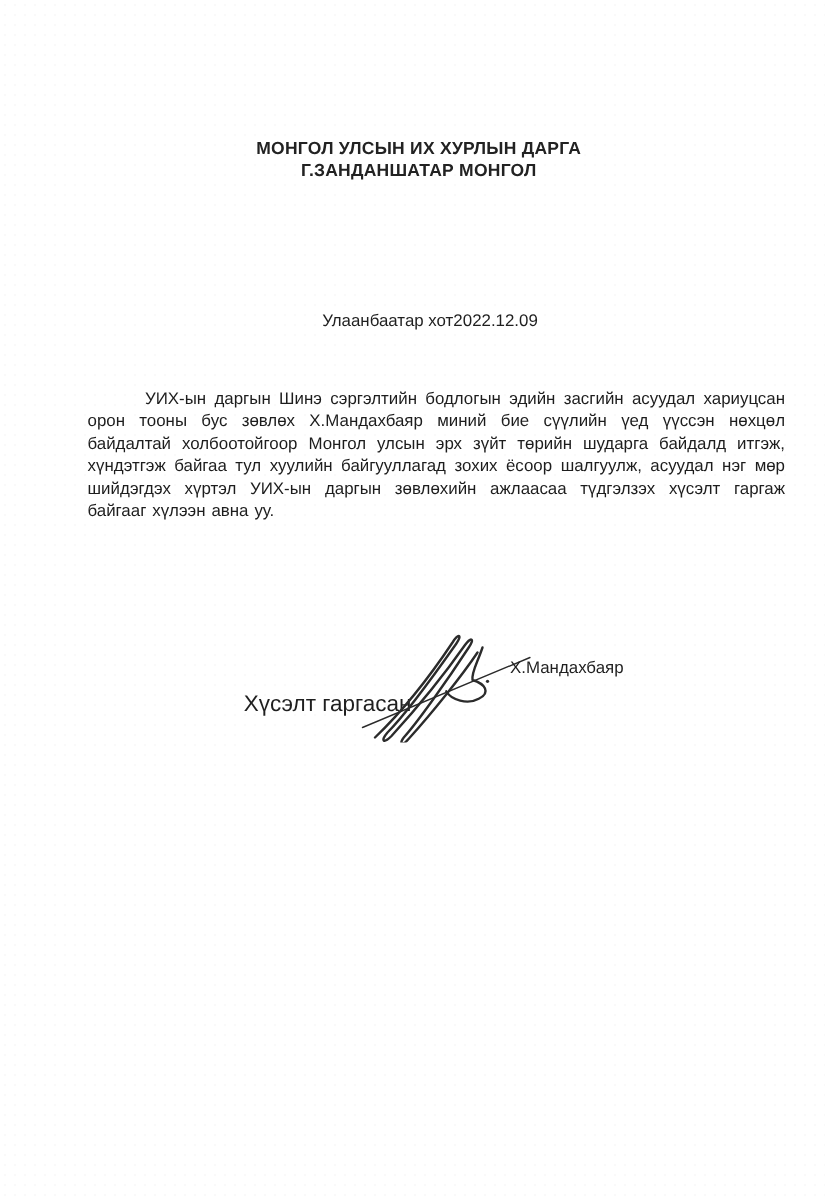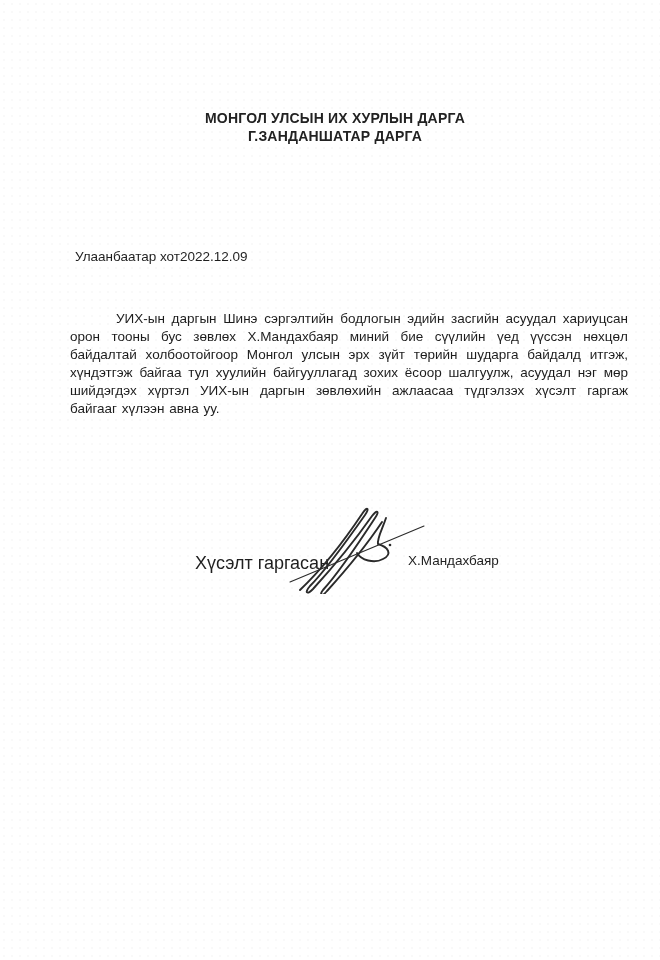--- a/index.html
+++ b/index.html
@@ -34,21 +34,21 @@
     line-height: 18px;
     letter-spacing: 0.2px;
     color: #222222;
   }
   .dateline {
     position: absolute;
     top: 249px;
     left: 75px;
     width: 538px;
     display: flex;
-    justify-content: flex-start;
+    justify-content: center;
     font-size: 13.5px;
     color: #1f1f1f;
   }
   .letter-body {
     position: absolute;
     top: 298px;
     left: 58px;
     width: 558px;
     margin: 12px;
     font-size: 13.5px;
@@ -61,21 +61,21 @@
   .sig-caption {
     position: absolute;
     top: 553px;
     left: 195px;
     font-size: 18px;
     color: #1f1f1f;
     white-space: nowrap;
   }
   .sig-name {
     position: absolute;
-    top: 553px;
+    top: 526px;
     left: 408px;
     font-size: 13.5px;
     color: #1f1f1f;
     white-space: nowrap;
   }
   .sig-svg {
     position: absolute;
     top: 498px;
     left: 278px;
     width: 152px;
@@ -91,21 +91,21 @@
   .sig-svg .flourish { stroke-width: 1.9; }
   .sig-svg .longline { stroke-width: 1.1; }
 </style>
 </head>
 <body>
 
 <div class="page">
 
   <div class="recipient">
     <div>МОНГОЛ УЛСЫН ИХ ХУРЛЫН ДАРГА</div>
-    <div>Г.ЗАНДАНШАТАР ДАРГА</div>
+    <div>Г.ЗАНДАНШАТАР МОНГОЛ</div>
   </div>
 
   <div class="dateline">
     <span>Улаанбаатар хот</span>
     <span>2022.12.09</span>
   </div>
 
   <p class="letter-body">УИХ-ын даргын Шинэ сэргэлтийн бодлогын эдийн засгийн асуудал хариуцсан орон тооны бус зөвлөх Х.Мандахбаяр миний бие сүүлийн үед үүссэн нөхцөл байдалтай холбоотойгоор Монгол улсын эрх зүйт төрийн шударга байдалд итгэж, хүндэтгэж байгаа тул хуулийн байгууллагад зохих ёсоор шалгуулж, асуудал нэг мөр шийдэгдэх хүртэл УИХ-ын даргын зөвлөхийн ажлаасаа түдгэлзэх хүсэлт гаргаж байгааг хүлээн авна уу.</p>
 
   <span class="sig-caption">Хүсэлт гаргасан</span>

